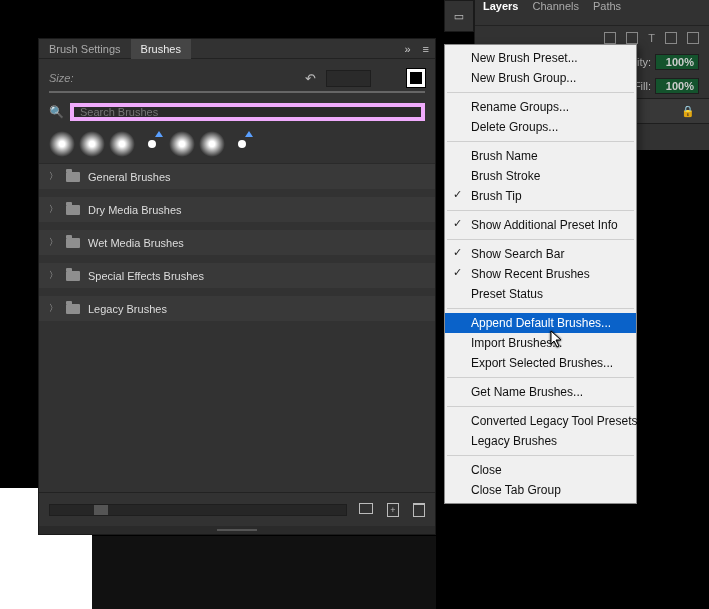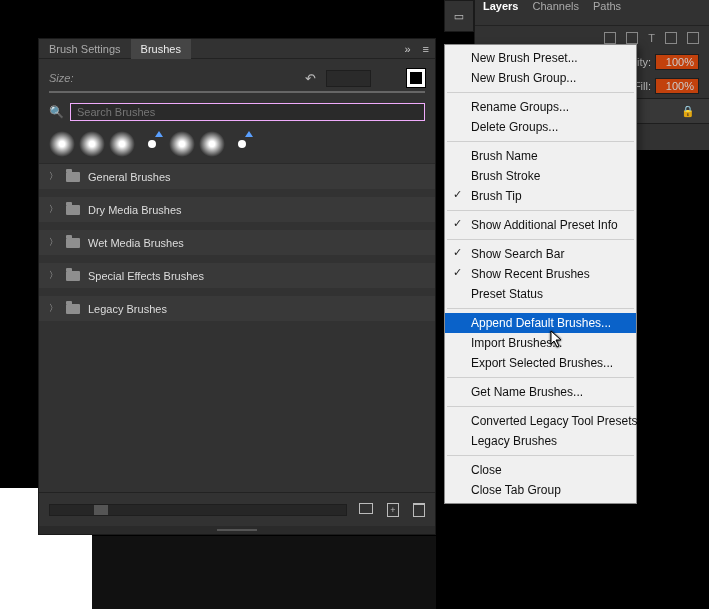--- a/index.html
+++ b/index.html
@@ -40,21 +40,21 @@
   .brush-swatch::after {
     content:""; position:absolute; inset:3px; background:#000;
   }
   .size-slider {
     height: 2px; background: #666; margin: 0 10px 10px 10px; position: relative;
   }
 
   .search-row { display:flex; align-items:center; gap:6px; padding: 0 10px 6px 10px; }
   .search-icon { color:#ccc; font-size:12px; }
   .search-input {
-    flex:1; height:18px; background:#2a2a2a; border:1px solid #f0abfc; color:#888;
+    flex:1; height:18px; background:#2a2a2a; border:4px solid #f0abfc; color:#888;
     padding: 0 6px; font-size: 11px;
   }
 
   .recent-row {
     display:flex; gap:4px; padding: 4px 10px 6px 10px;
     border-bottom: 1px solid #2a2a2a;
   }
   .soft-brush {
     width:26px; height:26px; border-radius:50%;
     background: radial-gradient(circle, #fff 0%, #fff 15%, rgba(255,255,255,0) 70%);
@@ -106,21 +106,21 @@
     background:#323232; border-left:1px solid #1a1a1a;
   }
   .layers-tabs { display:flex; align-items:flex-start; height:26px; padding: 0 8px; gap:14px; border-bottom:1px solid #222;}
   .layers-tabs .ltab { color:#aaa; font-size:11px; }
   .layers-tabs .ltab.active { color:#fff; font-weight:600; }
   .layers-row2 { display:flex; align-items:center; gap:6px; padding:6px 10px; color:#999; }
   .mini-icons { display:flex; gap:10px; margin-left:auto; color:#999; font-size:11px; }
   .mini-box { width:12px; height:12px; border:1px solid #888; }
   .layers-row3, .layers-row4 { display:flex; align-items:center; padding:4px 10px; color:#bbb; font-size:11px; }
   .layers-row3 .spacer, .layers-row4 .spacer { flex:1; }
-  .pct-box { width:44px; height:16px; background:#c2410c; border:1px solid #1e1e1e; color:#ccc; padding:0 4px; display:flex; align-items:center; justify-content:flex-end; }
+  .pct-box { width:44px; height:16px; background:#14532d; border:1px solid #1e1e1e; color:#ccc; padding:0 4px; display:flex; align-items:center; justify-content:flex-end;font-weight:bold; }
   .lock-row { height:26px; border-top:1px solid #1e1e1e; border-bottom:1px solid #1e1e1e; background:#383838; display:flex; align-items:center; justify-content:flex-end; padding-right:14px; }
   .lock-icn { color:#bbb; }
 
   
   .dock-strip { position:absolute; left:444px; top:0; width:30px; height:32px; background:#323232; border:1px solid #1a1a1a; display:flex; align-items:center; justify-content:center; color:#bbb; }
 
   
   .flyout {
     position:absolute; left:444px; top:44px; width:193px;
     background:#f0f0f0; border:1px solid #8a8a8a; color:#111; font-size:12px;

